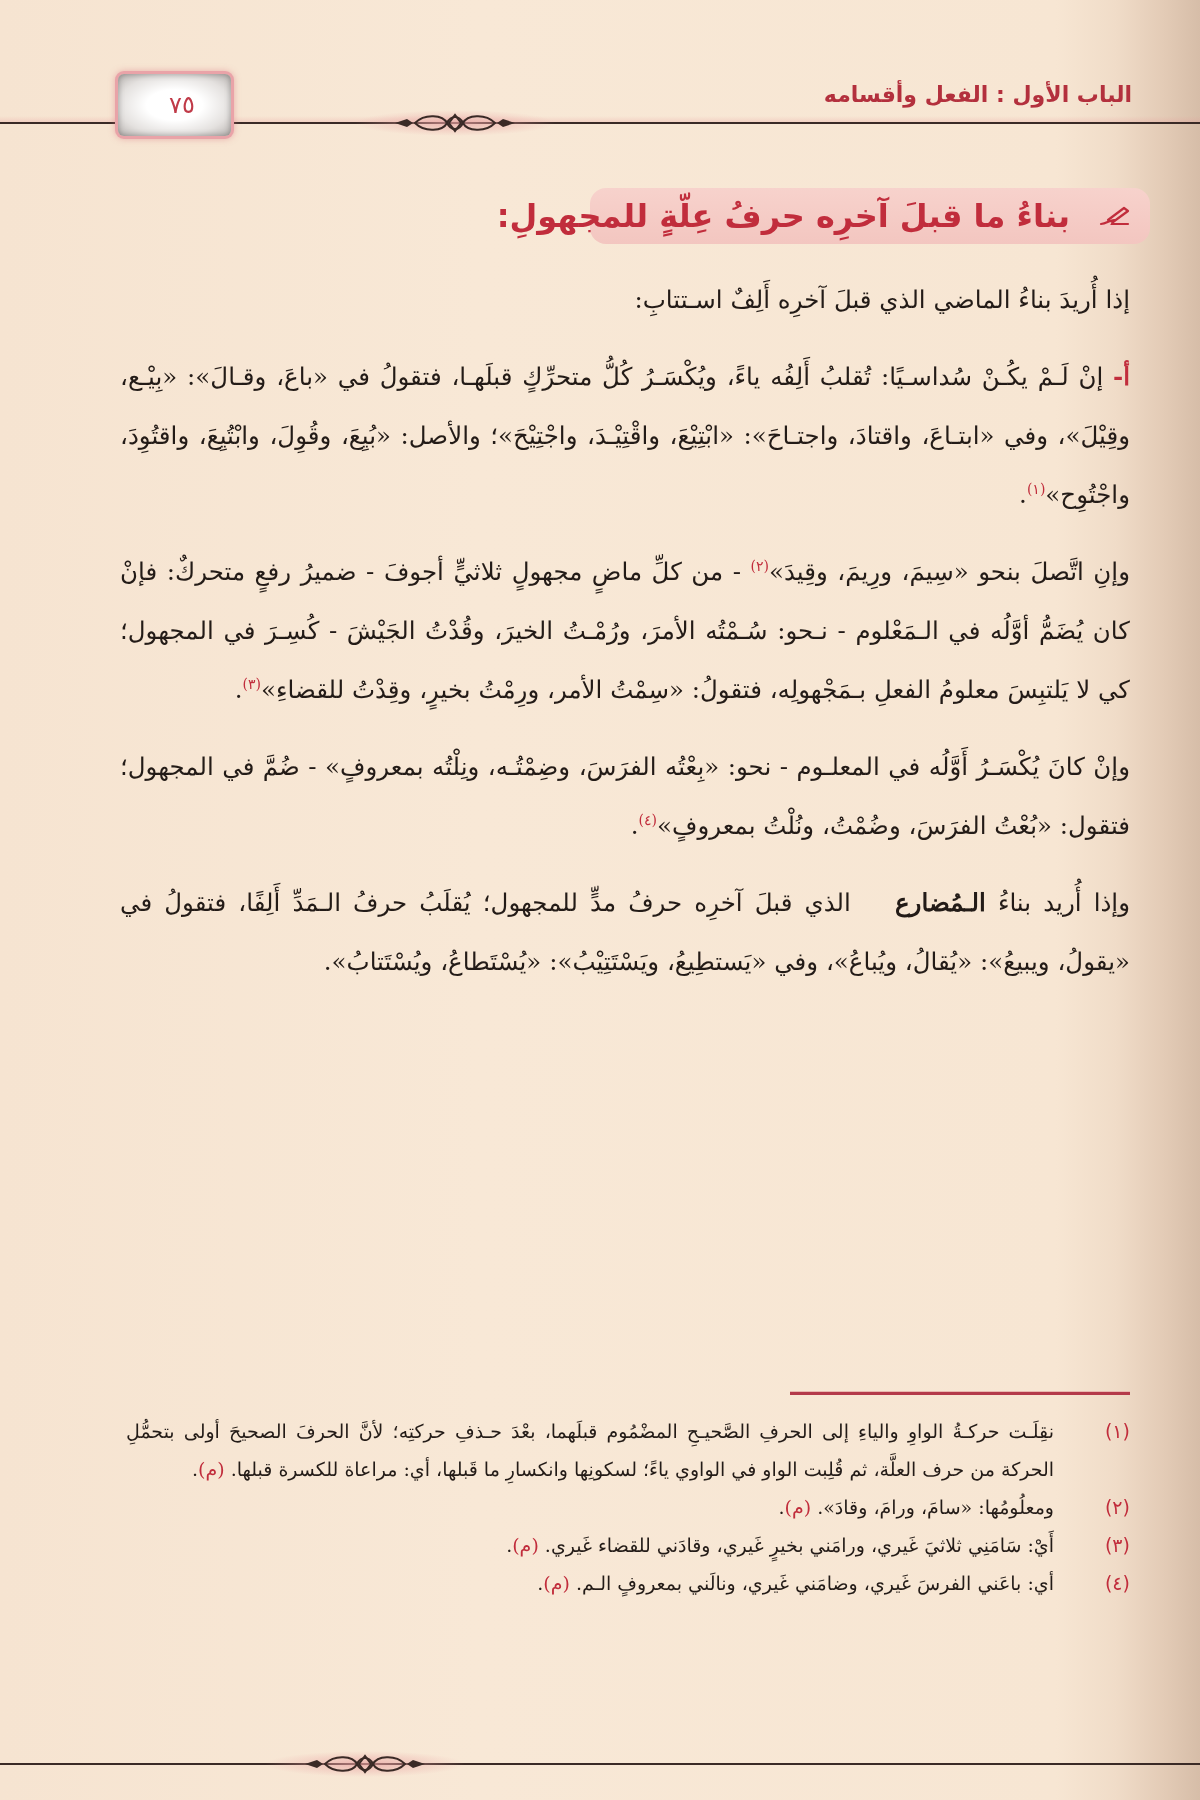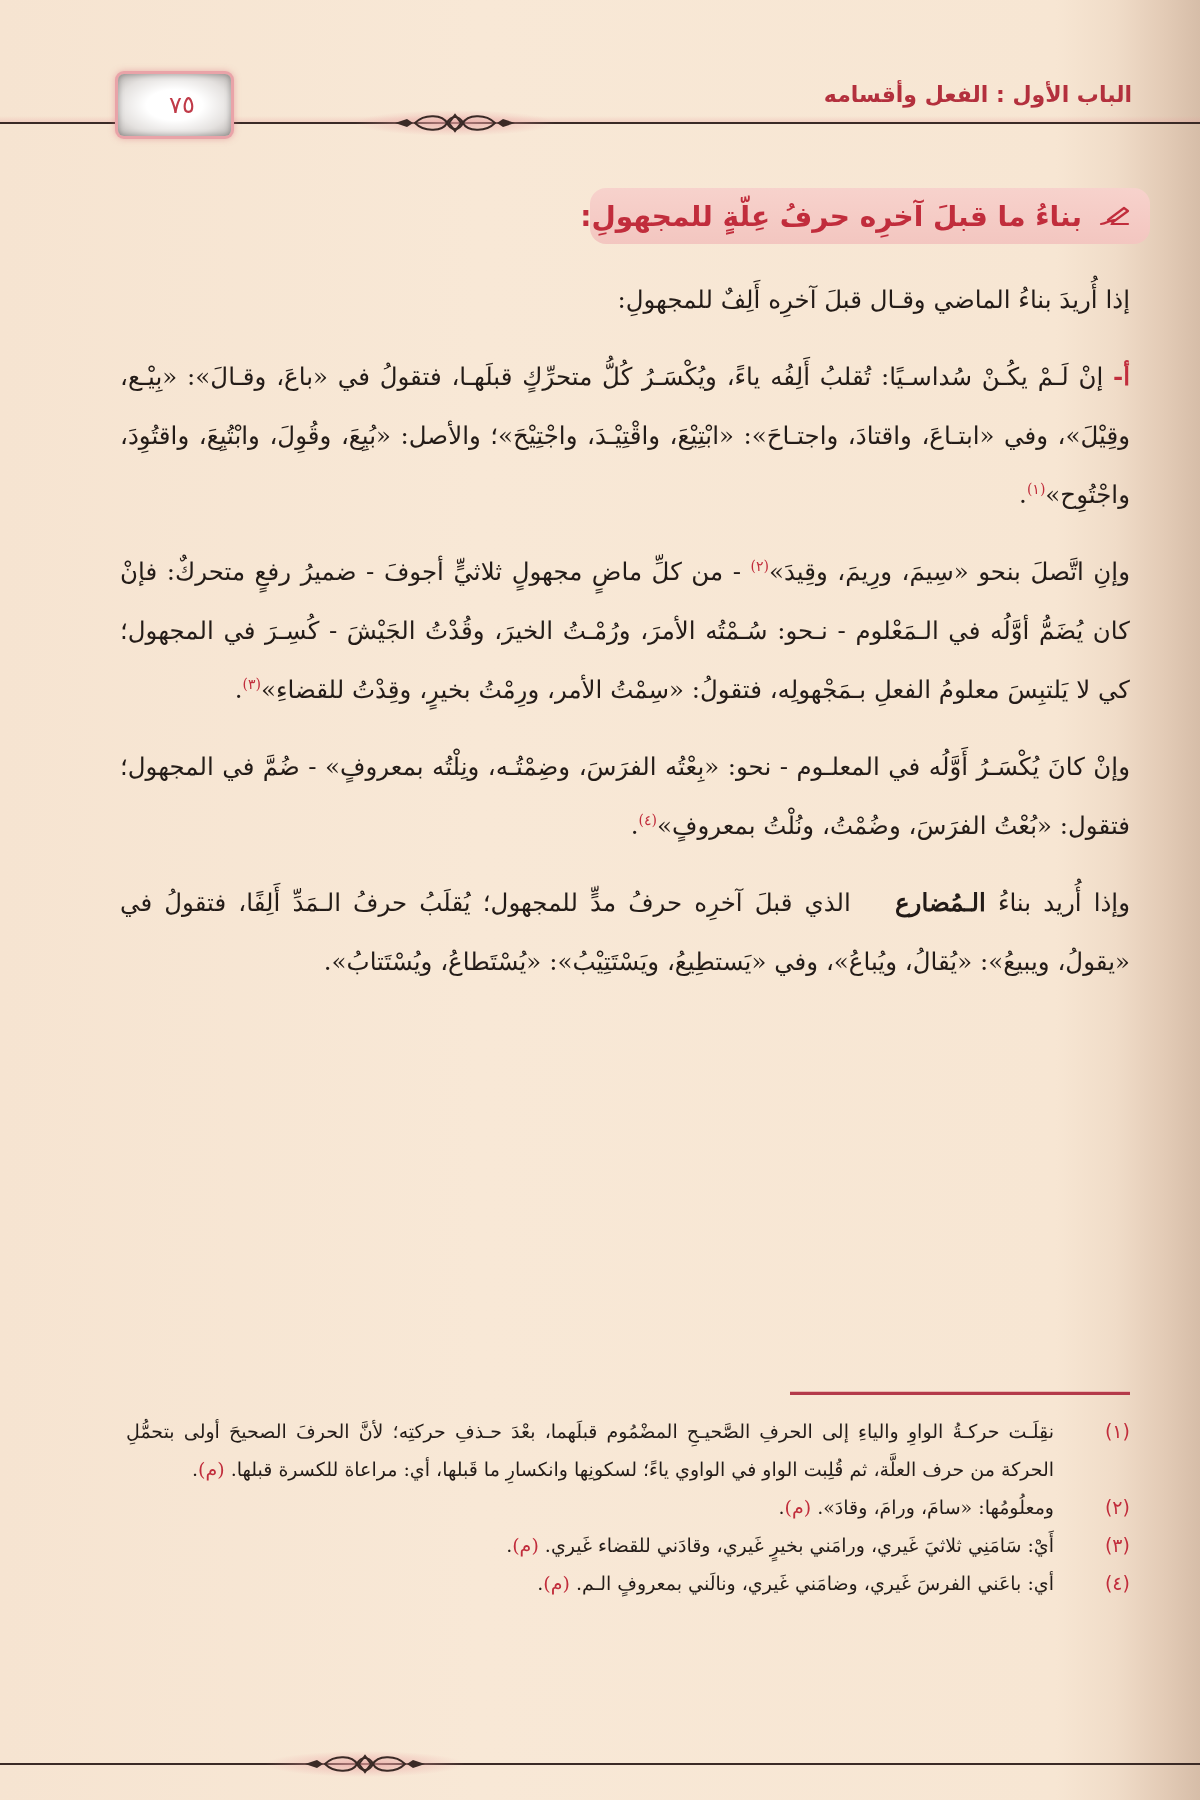--- a/index.html
+++ b/index.html
@@ -42,22 +42,22 @@
   .ornament-bottom { left: 265px; top: 1750px; }
 
   
   .section-title-pill {
     position: absolute; right: 50px; top: 188px; width: 560px; height: 56px;
     background: linear-gradient(180deg, #f7d2cc 0%, #f3c6c0 100%);
     border-radius: 16px; direction: rtl;
     display: flex; align-items: center; padding-right: 18px; box-sizing: border-box;
   }
   .section-title {
-    font-family: "DejaVu Sans", sans-serif; font-size: 28px; font-weight: bold; color: #c12d3c;
-    white-space: nowrap; margin-right: 16px;
+    font-family: "DejaVu Sans", sans-serif; font-size: 32px; font-weight: bold; color: #c12d3c;
+    white-space: nowrap; margin-right: 28px;
   }
   .pen-icon { width: 34px; height: 24px; display: inline-block; }
 
   
   .body-text {
     position: absolute; right: 70px; top: 270px; width: 1010px;
     direction: rtl; text-align: justify; text-align-last: right;
     font-size: 24.5px; line-height: 59px;
   }
   .body-text p { margin: 0 0 18px 0; }
@@ -122,21 +122,21 @@
       <svg width="34" height="24" viewBox="0 0 34 24">
         <path d="M3 20 C8 20, 12 16, 16 16 L14 20 L30 20" fill="none" stroke="#c12d3c" stroke-width="2.2" stroke-linecap="round"></path>
         <path d="M10 16 L26 4 L30 7 L15 18 Z" fill="none" stroke="#c12d3c" stroke-width="2.2" stroke-linejoin="round"></path>
       </svg>
     </span>
     <span class="section-title">بناءُ ما قبلَ آخرِه حرفُ عِلّةٍ للمجهولِ:</span>
   </div>
 
   <div class="body-text">
     <p>
-      <span>إذا أُريدَ بناءُ الماضي وقـال قبلَ آخرِه أَلِفٌ للمجهولِ:</span>
+      <span>إذا أُريدَ بناءُ الماضي الذي قبلَ آخرِه أَلِفٌ اسـتتابِ:</span>
     </p>
     <p>
       <span class="lead">أ-</span><span> إنْ لَـمْ يكُـنْ سُداسـيًا: تُقلبُ أَلِفُه ياءً، ويُكْسَـرُ كُلُّ متحرِّكٍ قبلَهـا، فتقولُ في «باعَ، وقـالَ»: «بِيْـع، وقِيْلَ»، وفي «ابتـاعَ، واقتادَ، واجتـاحَ»: «ابْتِيْعَ، واقْتِيْـدَ، واجْتِيْحَ»؛ والأصل: «بُيِعَ، وقُوِلَ، وابْتُيِعَ، واقتُوِدَ، واجْتُوِح»</span><span class="fn-ref">(١)</span><span>.</span>
     </p>
     <p>
       <span>وإنِ اتَّصلَ بنحو «سِيمَ، ورِيمَ، وقِيدَ»</span><span class="fn-ref">(٢)</span><span> - من كلِّ ماضٍ مجهولٍ ثلاثيٍّ أجوفَ - ضميرُ رفعٍ متحركٌ: فإنْ كان يُضَمُّ أوَّلُه في الـمَعْلوم - نـحو: سُـمْتُه الأمرَ، ورُمْـتُ الخيرَ، وقُدْتُ الجَيْشَ - كُسِـرَ في المجهول؛ كي لا يَلتبِسَ معلومُ الفعلِ بـمَجْهولِه، فتقولُ: «سِمْتُ الأمر، ورِمْتُ بخيرٍ، وقِدْتُ للقضاءِ»</span><span class="fn-ref">(٣)</span><span>.</span>
     </p>
     <p>
       <span>وإنْ كانَ يُكْسَـرُ أَوَّلُه في المعلـوم - نحو: «بِعْتُه الفرَسَ، وضِمْتُـه، ونِلْتُه بمعروفٍ» - ضُمَّ في المجهول؛ فتقول: «بُعْتُ الفرَسَ، وضُمْتُ، ونُلْتُ بمعروفٍ»</span><span class="fn-ref">(٤)</span><span>.</span>
     </p>

